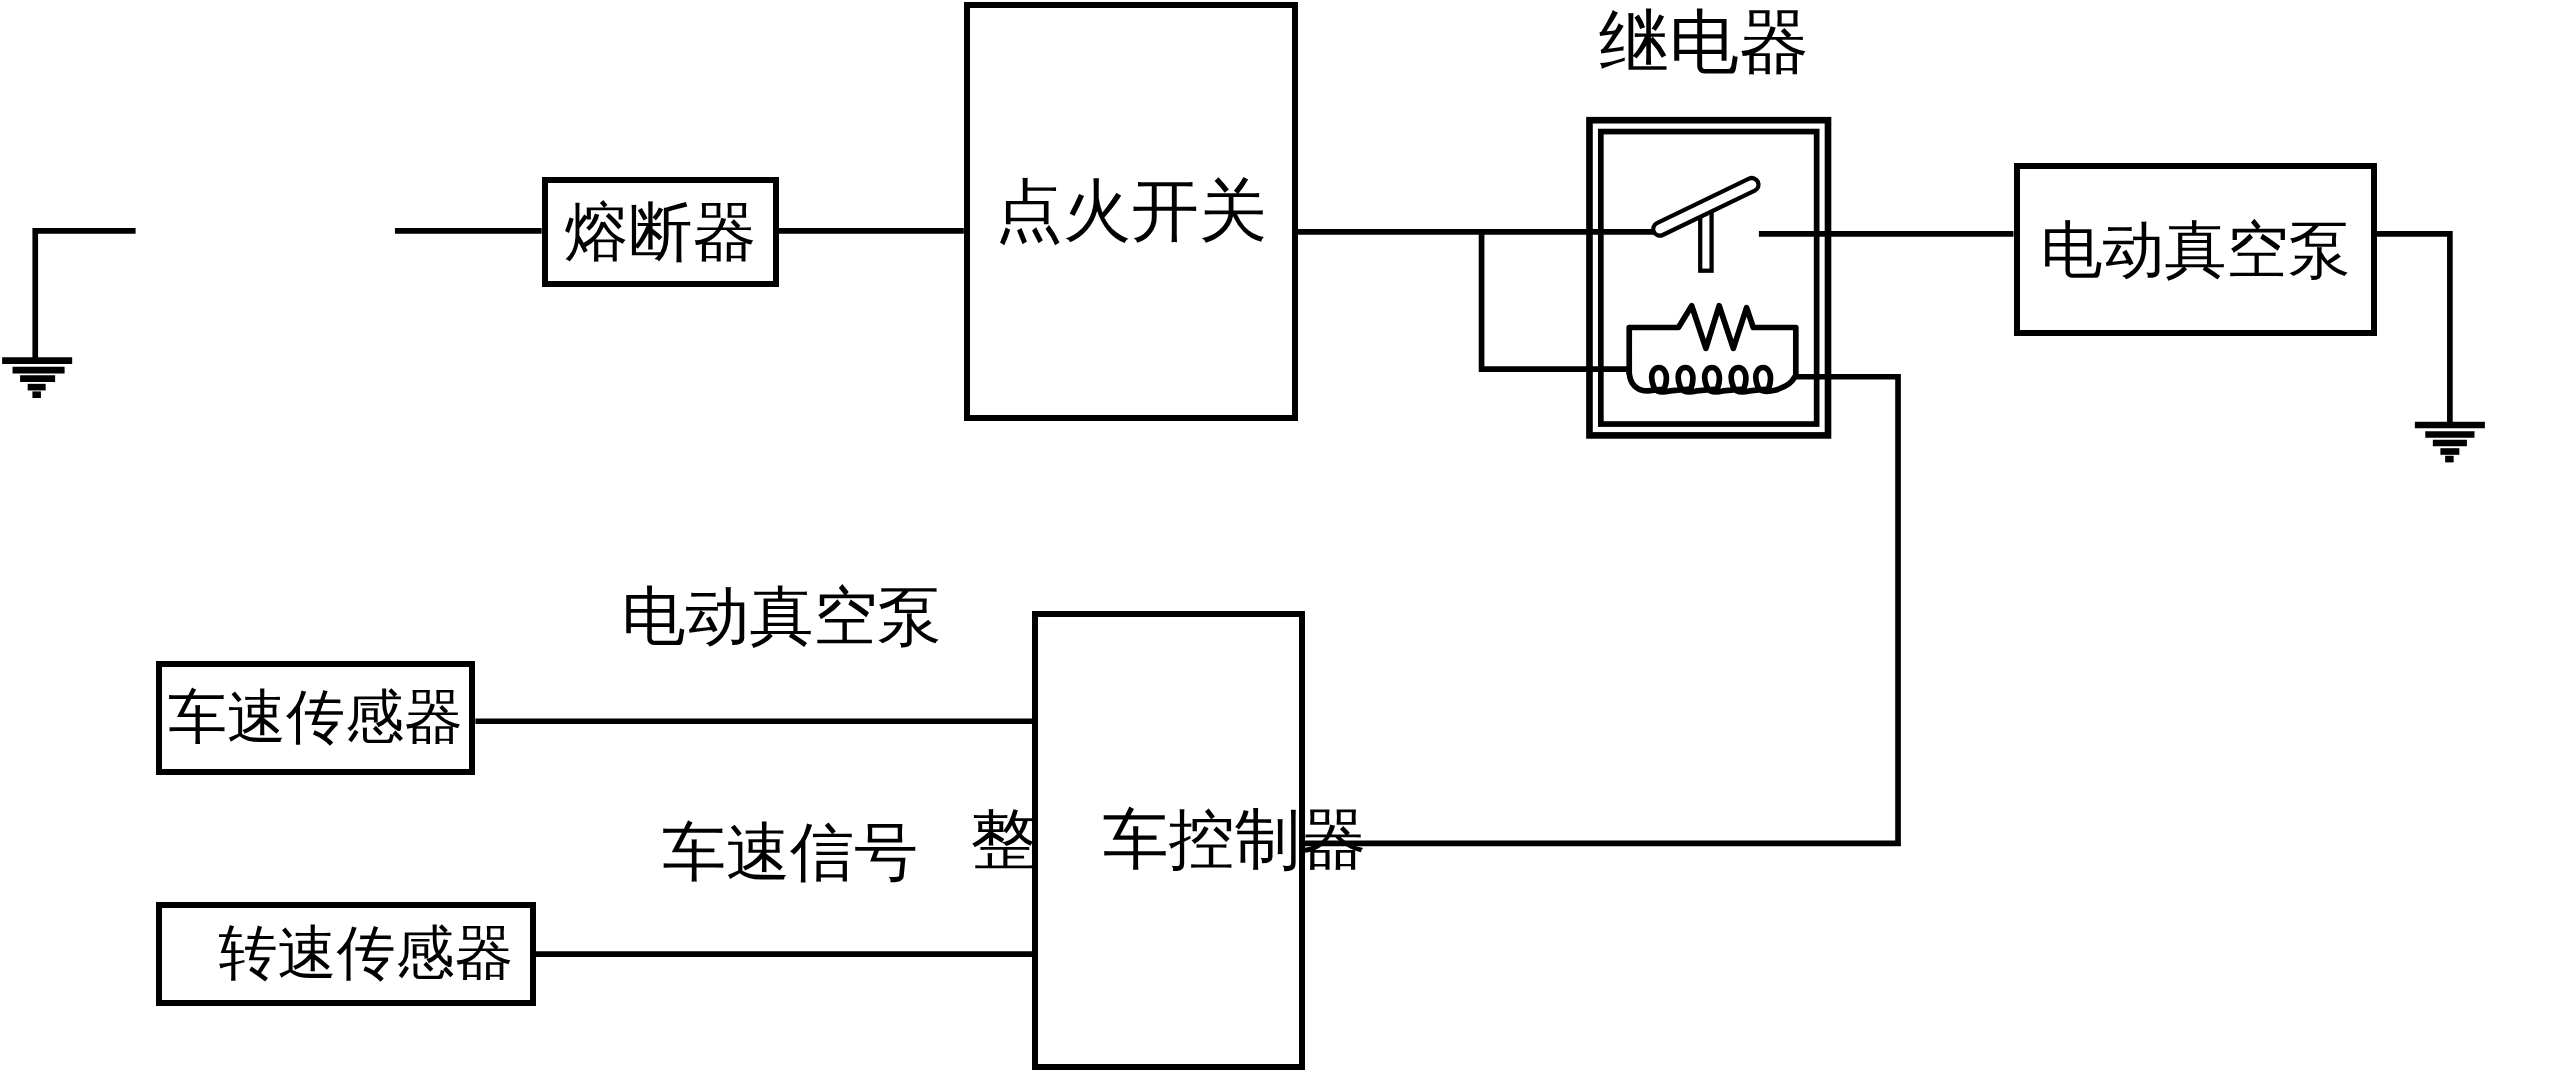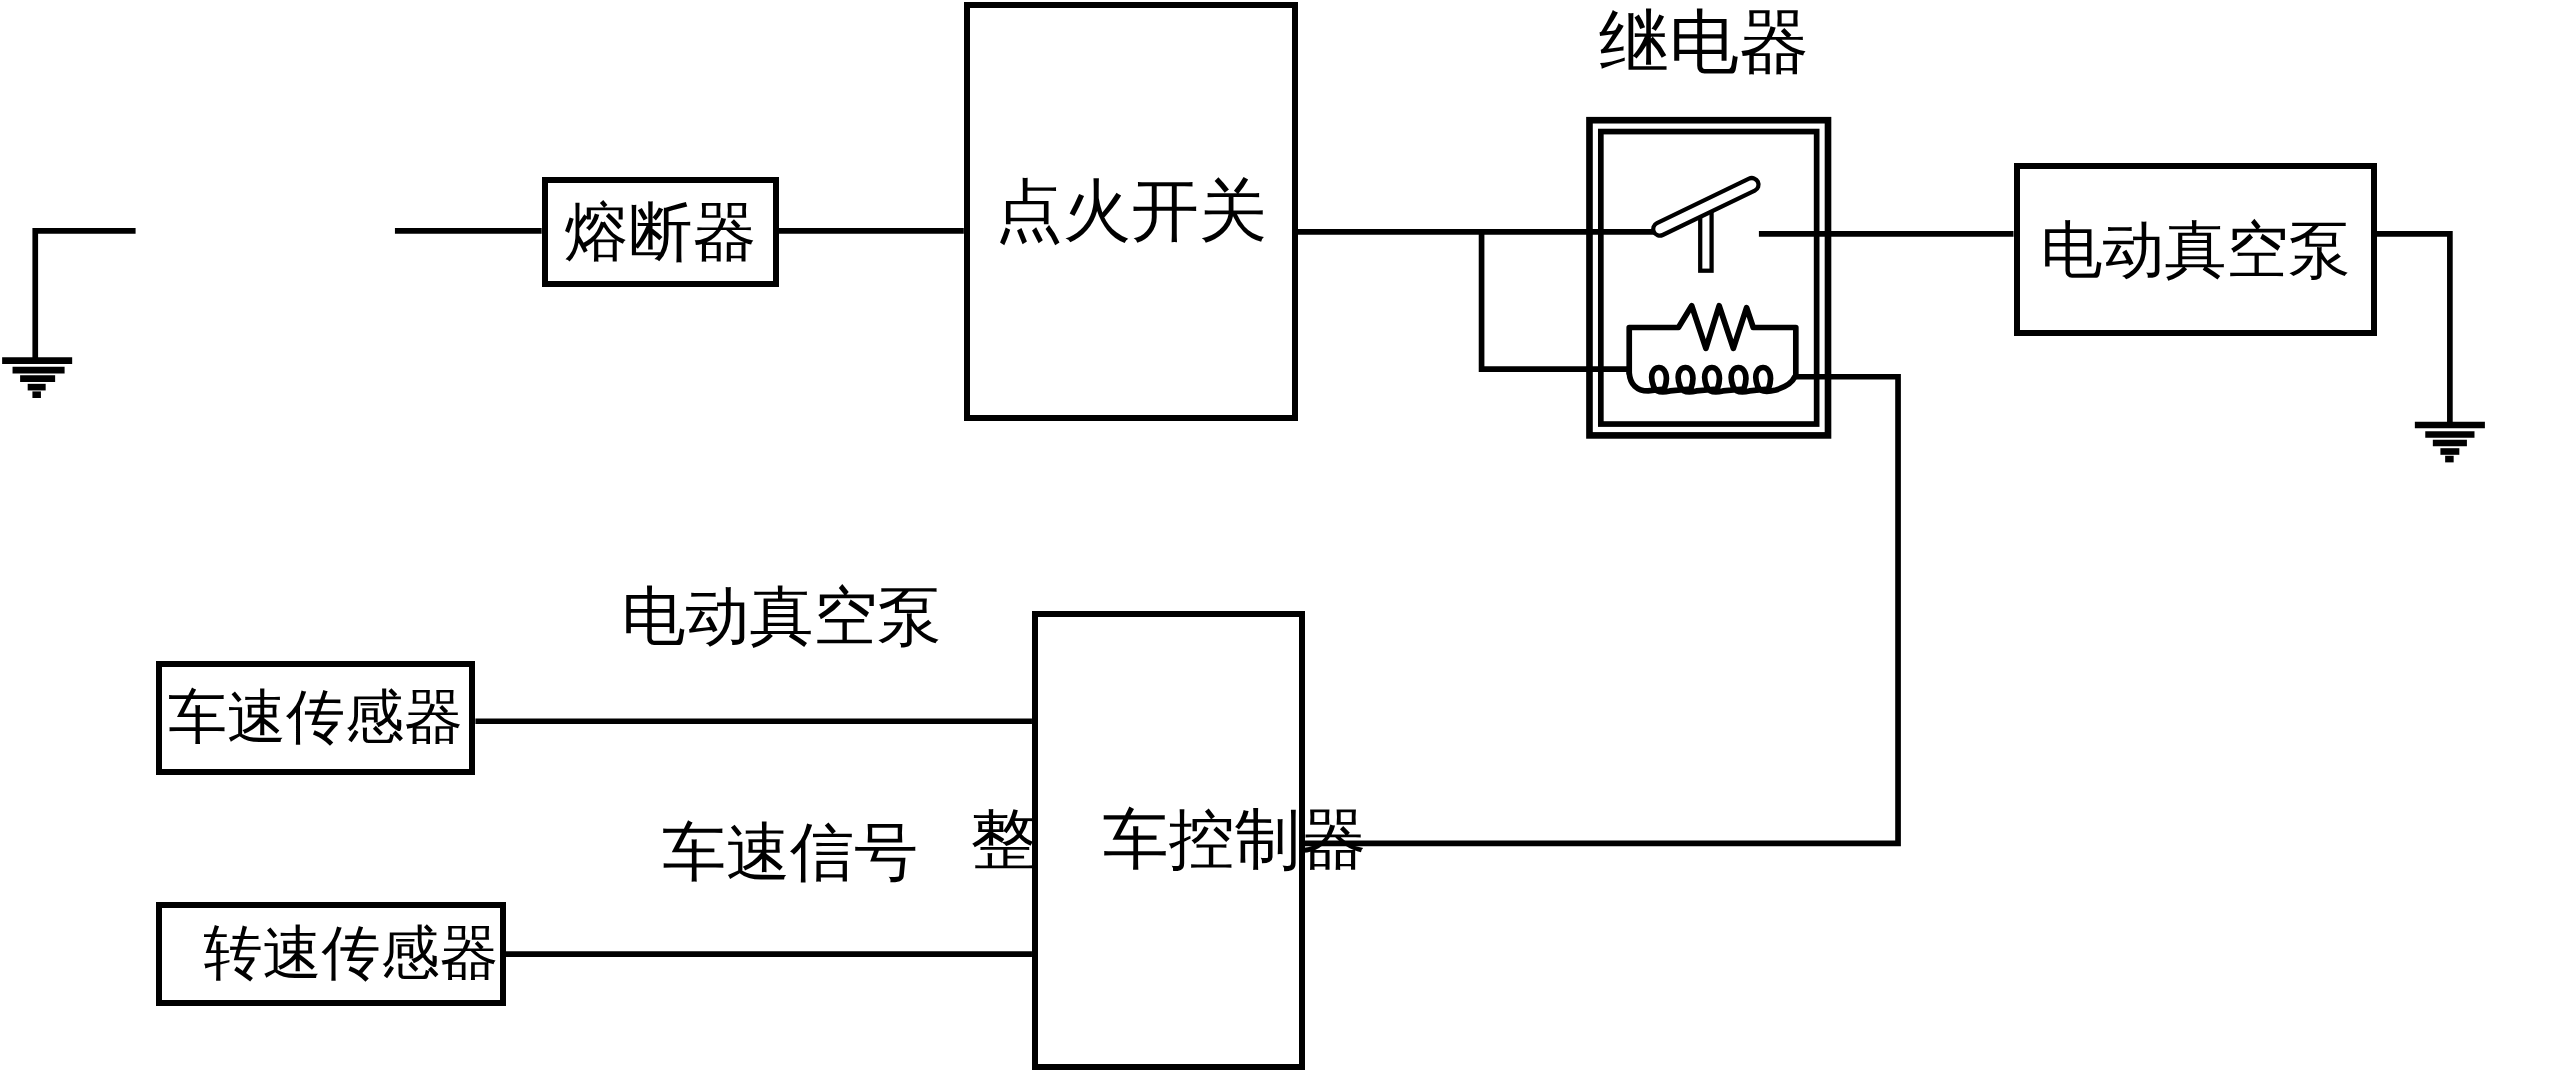--- a/index.html
+++ b/index.html
@@ -124,21 +124,21 @@
   </div>
 
   <div class="box" style="left:2014px; top:163px; width:363px; height:173px; font-size:62px;">
     <span>电动真空泵</span>
   </div>
 
   <div class="box" style="left:156px; top:661px; width:319px; height:114px; font-size:59px;">
     <span>车速传感器</span>
   </div>
 
-  <div class="box" style="left:156px; top:902px; width:350px; height:104px; font-size:59px;padding-left:40px;">
+  <div class="box" style="left:156px; top:902px; width:380px; height:104px; font-size:59px;padding-left:40px;">
     <span>转速传感器</span>
   </div>
 
   <div class="box" style="left:1032px; top:611px; width:273px; height:459px; font-size:66px;">
     <div class="vcu-inner">
       <div>整　车</div>
       <div>控制器</div>
     </div>
   </div>
 

